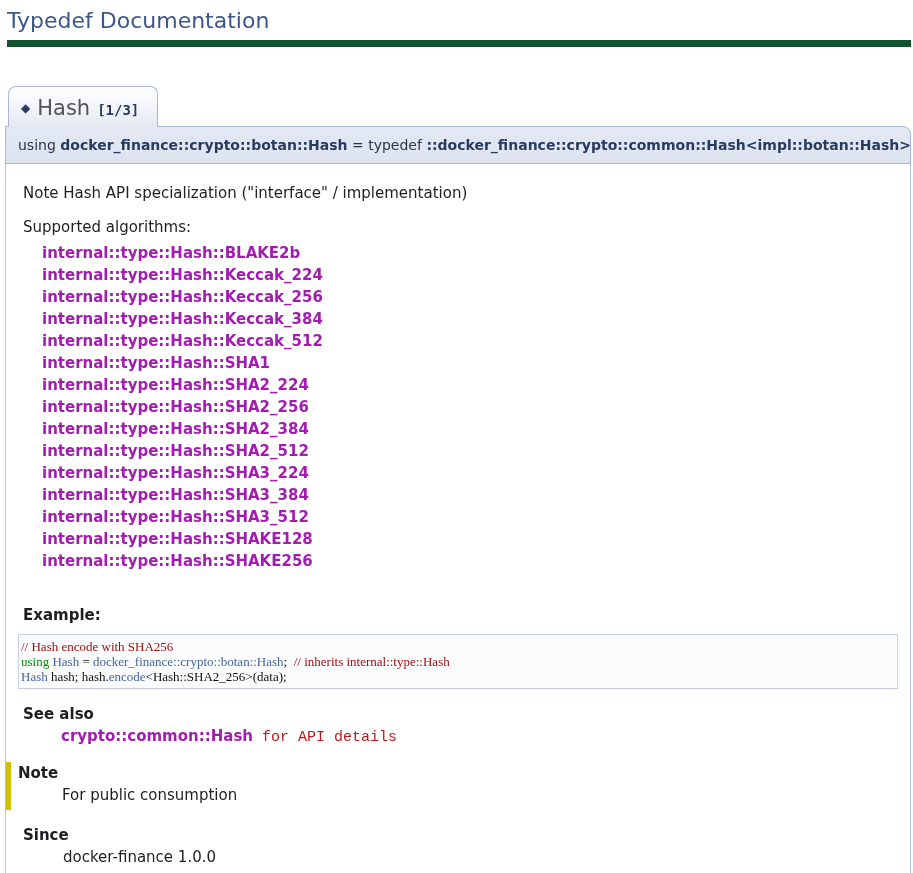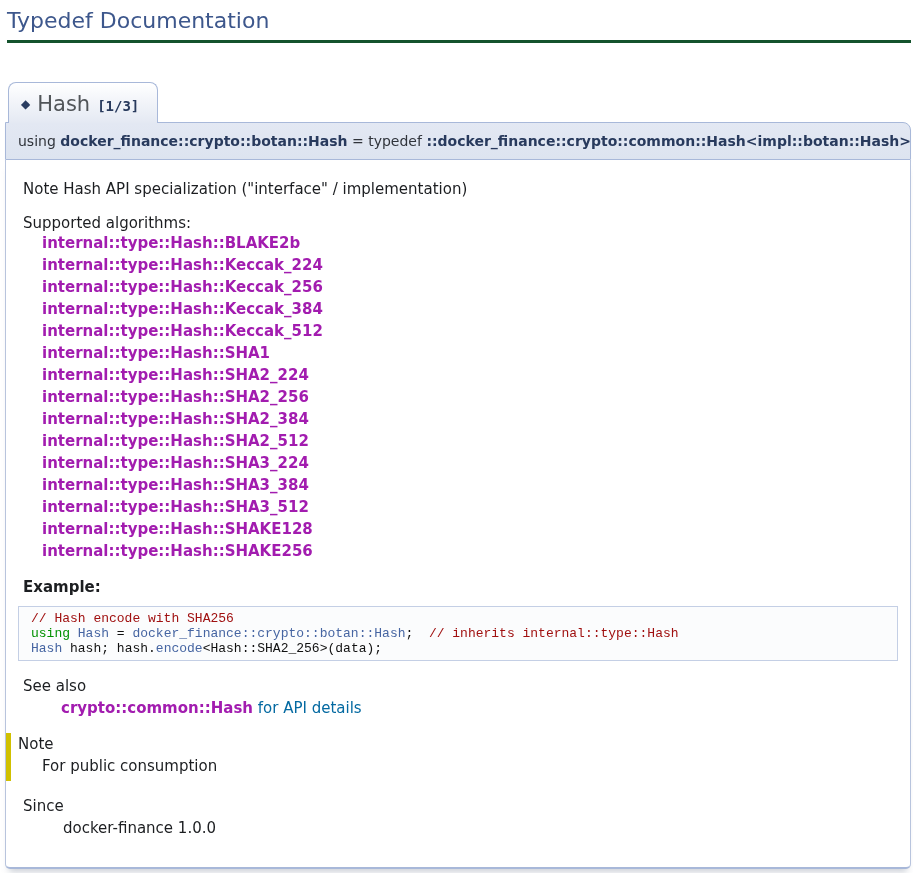--- a/index.html
+++ b/index.html
@@ -12,21 +12,21 @@
   }
   .page { padding: 0 2px 20px 5px; }
 
   
   h2.groupheader {
     margin: 6px 0 0 2px;
     padding: 2px 0 7px 0;
     font-size: 22px;
     font-weight: 400;
     color: #3D578C;
-    border-bottom: 3px solid #14532d;
+    border-bottom: 7px solid #14532d;
   }
 
   
   .memtitle {
     display: inline-block;
     margin: 39px 0 0 3px;
     padding: 9px 18px 7px 12px;
     border: 1px solid #A8B8D9;
     border-bottom: none;
     border-radius: 8px 8px 0 0;
@@ -75,62 +75,62 @@
     border-left: 1px solid #B8C4DD;
     border-right: 1px solid #B8C4DD;
     border-bottom: 2px solid #A8B8D9;
     border-radius: 0 0 5px 5px;
     background: #ffffff;
     padding: 10px 12px 14px 12px;
     box-shadow: 0 7px 7px -4px rgba(110,120,140,0.35);
   }
 
   .memdoc p.brief { margin: 10px 0 16px 5px; }
-  .memdoc p.supported { margin: 0 0 0 5px; }
+  .memdoc p.supported { margin: 0 0 6px 5px; }
 
   .algos { margin-left: 24px; }
   .algo { line-height: 22px; }
   a.el {
     color: #a21caf;
     font-weight: 700;
     text-decoration: none;
     font-size: 15px;
   }
 
-  .example-label { margin: 16px 0 10px 5px; font-weight: 700; }
+  .example-label { margin: 34px 0 10px 5px; font-weight: 700; }
 
   .fragment {
     border: 1px solid #C4CFE5;
     background: #FBFCFD;
-    padding: 4px 12px;
+    padding: 4px 2px;
     margin: 0 0 0 0;
-    font-family: Liberation Mono, monospace;
+    font-family: Liberation Serif, serif;
     font-size: 13px;
     line-height: 15px;
     color: #111;
   }
   .fragment .line { white-space: pre; }
   .fragment .comment { color: #A01010; }
   .fragment .keyword { color: #009100; }
   .fragment a.code { color: #4665A2; text-decoration: none; }
 
   dl.section { margin: 16px 0 16px 5px; padding: 0; }
-  dl.section dt { font-weight: 400; margin: 0; }
+  dl.section dt { font-weight: 700; margin: 0; }
   dl.section dd { margin: 4px 0 0 38px; }
 
   dl.note {
     margin-left: -12px;
     border-left: 5px solid #D0C000;
     padding: 2px 0 6px 7px;
   }
-  dl.note dd { margin-left: 24px; }
+  dl.note dd { margin-left: 44px; }
 
   dl.since dd { margin-left: 40px; }
 
-  .seealso-suffix { font-weight: 400; color: #0369a1; }
+  .seealso-suffix { font-weight: 400; color: #b91c1c; font-family: Liberation Mono, monospace; }
 </style>
 </head>
 <body>
 
 <div class="page">
 
   <h2 class="groupheader">Typedef Documentation</h2>
 
   <div class="memtitle"><span class="anchor-diamond">◆</span><span class="memname-title">Hash</span><span class="overload">[1/3]</span></div>
 

